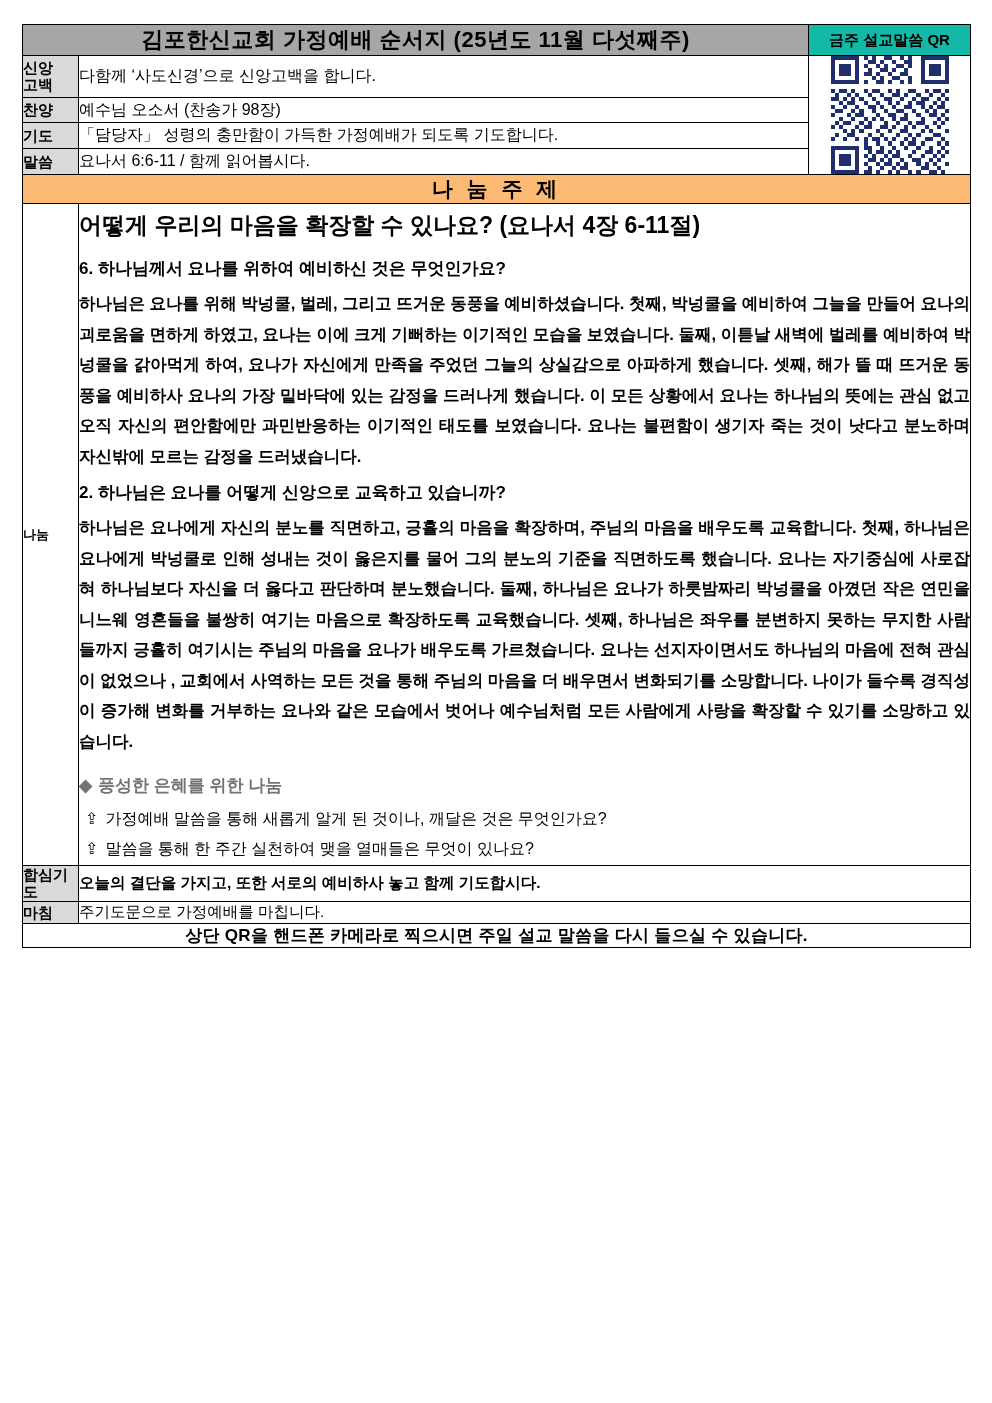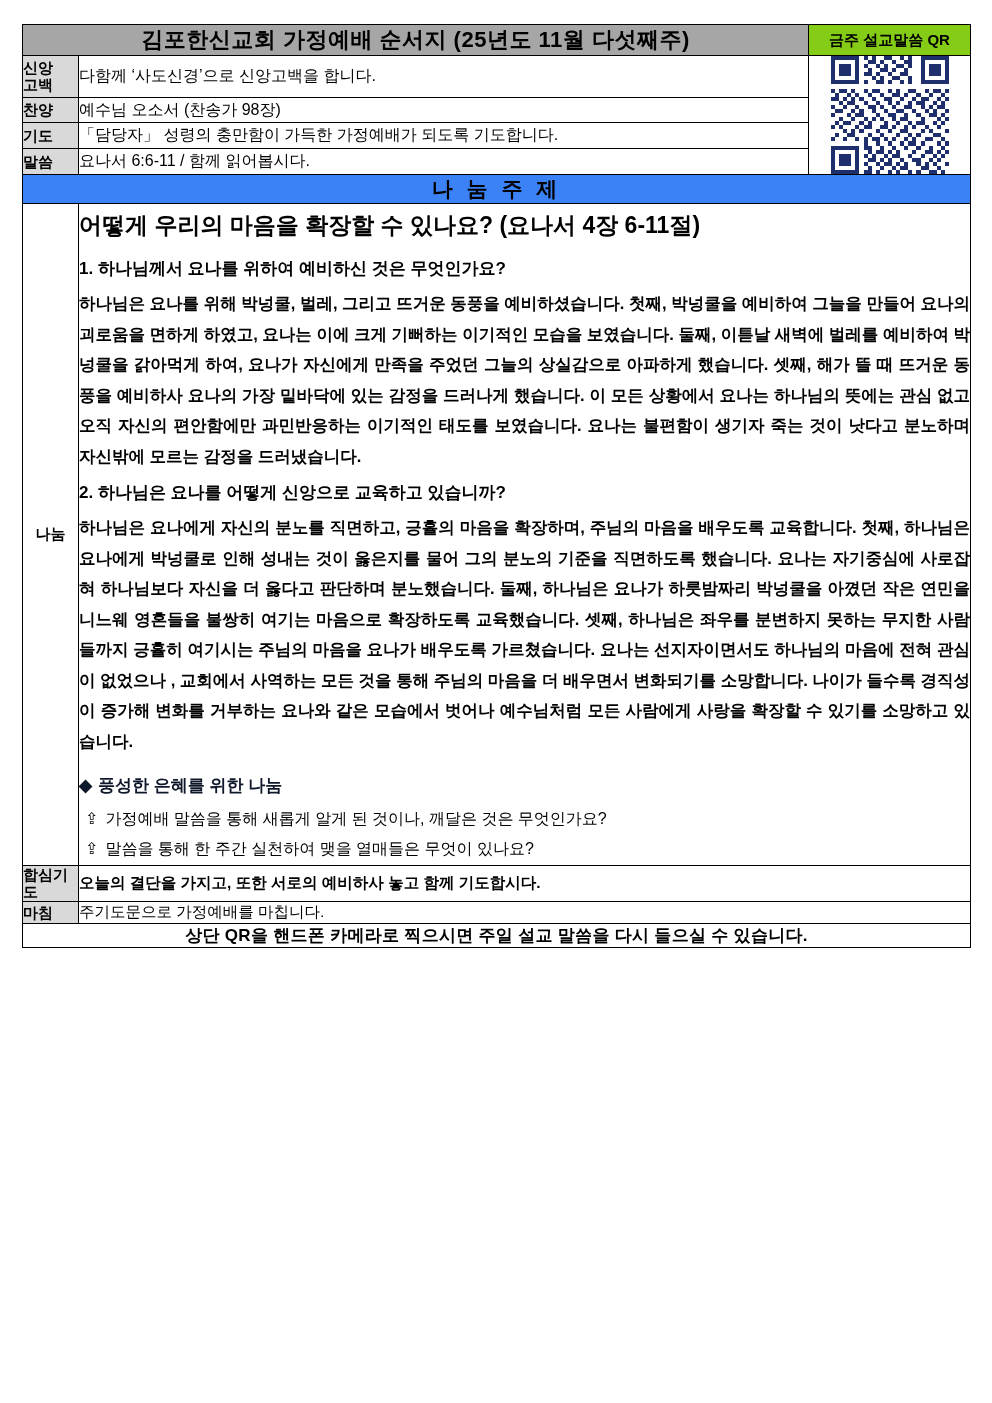--- a/index.html
+++ b/index.html
@@ -31,21 +31,21 @@
   }
   .hdr-title {
     background: #a6a6a6;
     text-align: center;
     font-size: 22px;
     font-weight: bold;
     letter-spacing: 0.5px;
     padding: 7px 0 8px 0;
   }
   .hdr-qr-label {
-    background: #84cc16;
+    background: #14b8a6;
     text-align: center;
     font-size: 15px;
     font-weight: bold;
     padding: 8px 0;
   }
   .lbl {
     background: #d9d9d9;
     text-align: left;
     font-size: 15px;
     font-weight: bold;
@@ -67,31 +67,31 @@
     vertical-align: middle;
     padding: 6px 0;
   }
   .qr-box {
     width: 118px;
     height: 118px;
     margin: 0 auto;
     display: block;
   }
   .section-title {
-    background: #3b82f6;
+    background: #fdba74;
     text-align: center;
     font-size: 21px;
     font-weight: bold;
     letter-spacing: 4px;
     padding: 9px 0 10px 0;
   }
   .vert-label {
     background: #ffffff;
-    text-align: center;
-    font-size: 15px;
+    text-align: left;
+    font-size: 13px;
     font-weight: bold;
     width: 56px;
     font-family: Liberation Serif, serif;
   }
   .body-cell {
     padding: 14px 16px 12px 16px;
     text-align: left;
   }
   .q-title {
     font-size: 23px;
@@ -105,21 +105,21 @@
   }
   .para {
     font-size: 16.5px;
     line-height: 1.85;
     text-align: justify;
     text-justify: inter-character;
     margin: 0 0 6px 0;
     font-weight: bold;
   }
   .share-head {
-    color: #0f172a;
+    color: #737373;
     font-size: 17px;
     font-weight: bold;
     margin: 18px 0 8px 0;
   }
   .share-head .diamond {
     margin-right: 6px;
   }
   .bullet-line {
     font-size: 16px;
     line-height: 1.75;
@@ -430,21 +430,21 @@
       </tr>
 
       <tr>
         <td class="section-title" colspan="3">나 눔 주 제</td>
       </tr>
 
       <tr>
         <td class="vert-label">나눔</td>
         <td class="body-cell" colspan="2">
           <div class="q-title">어떻게 우리의 마음을 확장할 수 있나요? (요나서 4장 6-11절)</div>
-          <div class="q-head">1. 하나님께서 요나를 위하여 예비하신 것은 무엇인가요?</div>
+          <div class="q-head">6. 하나님께서 요나를 위하여 예비하신 것은 무엇인가요?</div>
           <p class="para">하나님은 요나를 위해 박넝쿨, 벌레, 그리고 뜨거운 동풍을 예비하셨습니다. 첫째, 박넝쿨을 예비하여 그늘을 만들어 요나의 괴로움을 면하게 하였고, 요나는 이에 크게 기뻐하는 이기적인 모습을 보였습니다. 둘째, 이튿날 새벽에 벌레를 예비하여 박넝쿨을 갉아먹게 하여, 요나가 자신에게 만족을 주었던 그늘의 상실감으로 아파하게 했습니다. 셋째, 해가 뜰 때 뜨거운 동풍을 예비하사 요나의 가장 밑바닥에 있는 감정을 드러나게 했습니다. 이 모든 상황에서 요나는 하나님의 뜻에는 관심 없고 오직 자신의 편안함에만 과민반응하는 이기적인 태도를 보였습니다. 요나는 불편함이 생기자 죽는 것이 낫다고 분노하며 자신밖에 모르는 감정을 드러냈습니다.</p>
           <div class="q-head">2. 하나님은 요나를 어떻게 신앙으로 교육하고 있습니까?</div>
           <p class="para">하나님은 요나에게 자신의 분노를 직면하고, 긍휼의 마음을 확장하며, 주님의 마음을 배우도록 교육합니다. 첫째, 하나님은 요나에게 박넝쿨로 인해 성내는 것이 옳은지를 물어 그의 분노의 기준을 직면하도록 했습니다. 요나는 자기중심에 사로잡혀 하나님보다 자신을 더 옳다고 판단하며 분노했습니다. 둘째, 하나님은 요나가 하룻밤짜리 박넝쿨을 아꼈던 작은 연민을 니느웨 영혼들을 불쌍히 여기는 마음으로 확장하도록 교육했습니다. 셋째, 하나님은 좌우를 분변하지 못하는 무지한 사람들까지 긍휼히 여기시는 주님의 마음을 요나가 배우도록 가르쳤습니다. 요나는 선지자이면서도 하나님의 마음에 전혀 관심이 없었으나 , 교회에서 사역하는 모든 것을 통해 주님의 마음을 더 배우면서 변화되기를 소망합니다. 나이가 들수록 경직성이 증가해 변화를 거부하는 요나와 같은 모습에서 벗어나 예수님처럼 모든 사람에게 사랑을 확장할 수 있기를 소망하고 있습니다.</p>
           <div class="share-head">
             <span class="diamond">◆</span><span>풍성한 은혜를 위한 나눔</span>
           </div>
           <div class="bullet-line">
             <span class="sym">⇪</span><span>가정예배 말씀을 통해 새롭게 알게 된 것이나, 깨달은 것은 무엇인가요?</span>
           </div>
           <div class="bullet-line">

